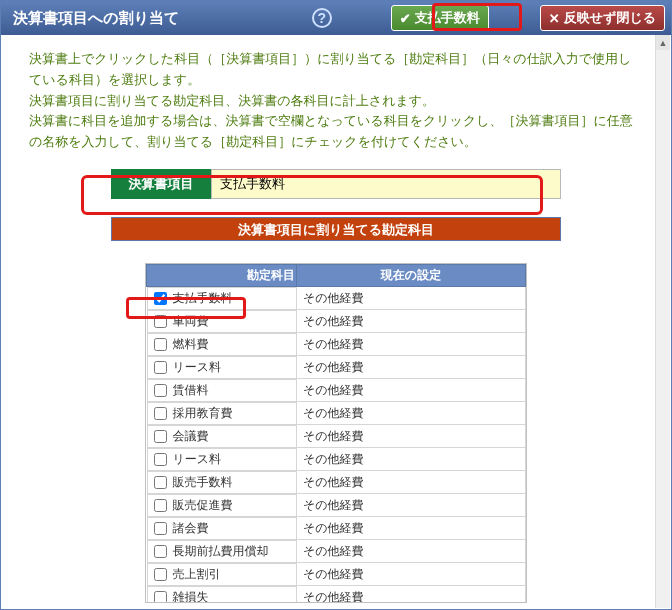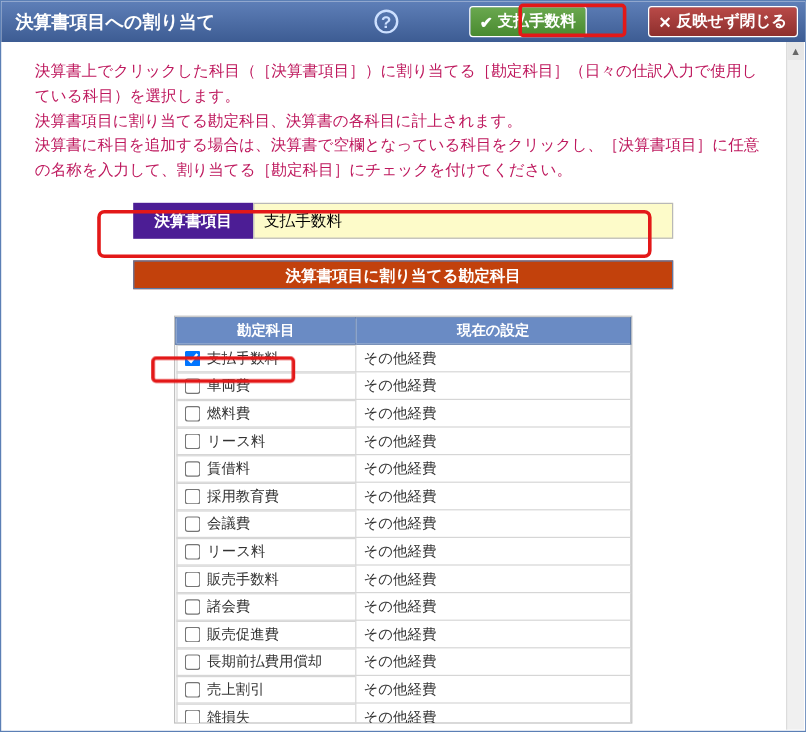--- a/index.html
+++ b/index.html
@@ -67,30 +67,30 @@
   
   .content {
     padding: 14px 28px 0 28px;
     height: calc(100% - 34px);
     overflow: hidden;
     position: relative;
   }
   .paragraph {
     line-height: 1.6;
     margin-bottom: 16px;
-    color: #be185d;
+    color: #4d7c0f;
     font-size: 13px;
   }
   .field-row {
     margin: 12px auto 18px auto;
     display: flex;
     width: 450px;
   }
   .field-label {
-    background: #4c1d95;
+    background: #15803d;
     color: #fff;
     font-weight: bold;
     width: 100px;
     height: 30px;
     display: flex;
     align-items: center;
     justify-content: center;
   }
   .field-input {
     flex: 1;
@@ -122,21 +122,21 @@
   th {
     background: #6a8bc4;
     color: #fff;
     font-weight: bold;
     font-size: 12px;
     height: 22px;
     border: 1px solid #5a78a8;
     position: sticky;
     top: 0;
   }
-  th:first-child { width: 150px; }
+  th:first-child { width: 150px; text-align: right; }
   td {
     border: 1px solid #d6d6d6;
     height: 23px;
     padding: 0 6px;
     font-size: 12px;
     vertical-align: middle;
   }
   td.col-account {
     display: flex;
     align-items: center;
@@ -272,28 +272,28 @@
             <tr>
               <td class="col-account">
                 <input type="checkbox" style="">
                 <span>販売手数料</span>
               </td>
               <td>その他経費</td>
             </tr>
             <tr>
               <td class="col-account">
                 <input type="checkbox" style="">
+                <span>販売促進費</span>
+              </td>
+              <td>その他経費</td>
+            </tr>
+            <tr>
+              <td class="col-account">
+                <input type="checkbox" style="">
                 <span>諸会費</span>
-              </td>
-              <td>その他経費</td>
-            </tr>
-            <tr>
-              <td class="col-account">
-                <input type="checkbox" style="">
-                <span>販売促進費</span>
               </td>
               <td>その他経費</td>
             </tr>
             <tr>
               <td class="col-account">
                 <input type="checkbox" style="">
                 <span>長期前払費用償却</span>
               </td>
               <td>その他経費</td>
             </tr>

